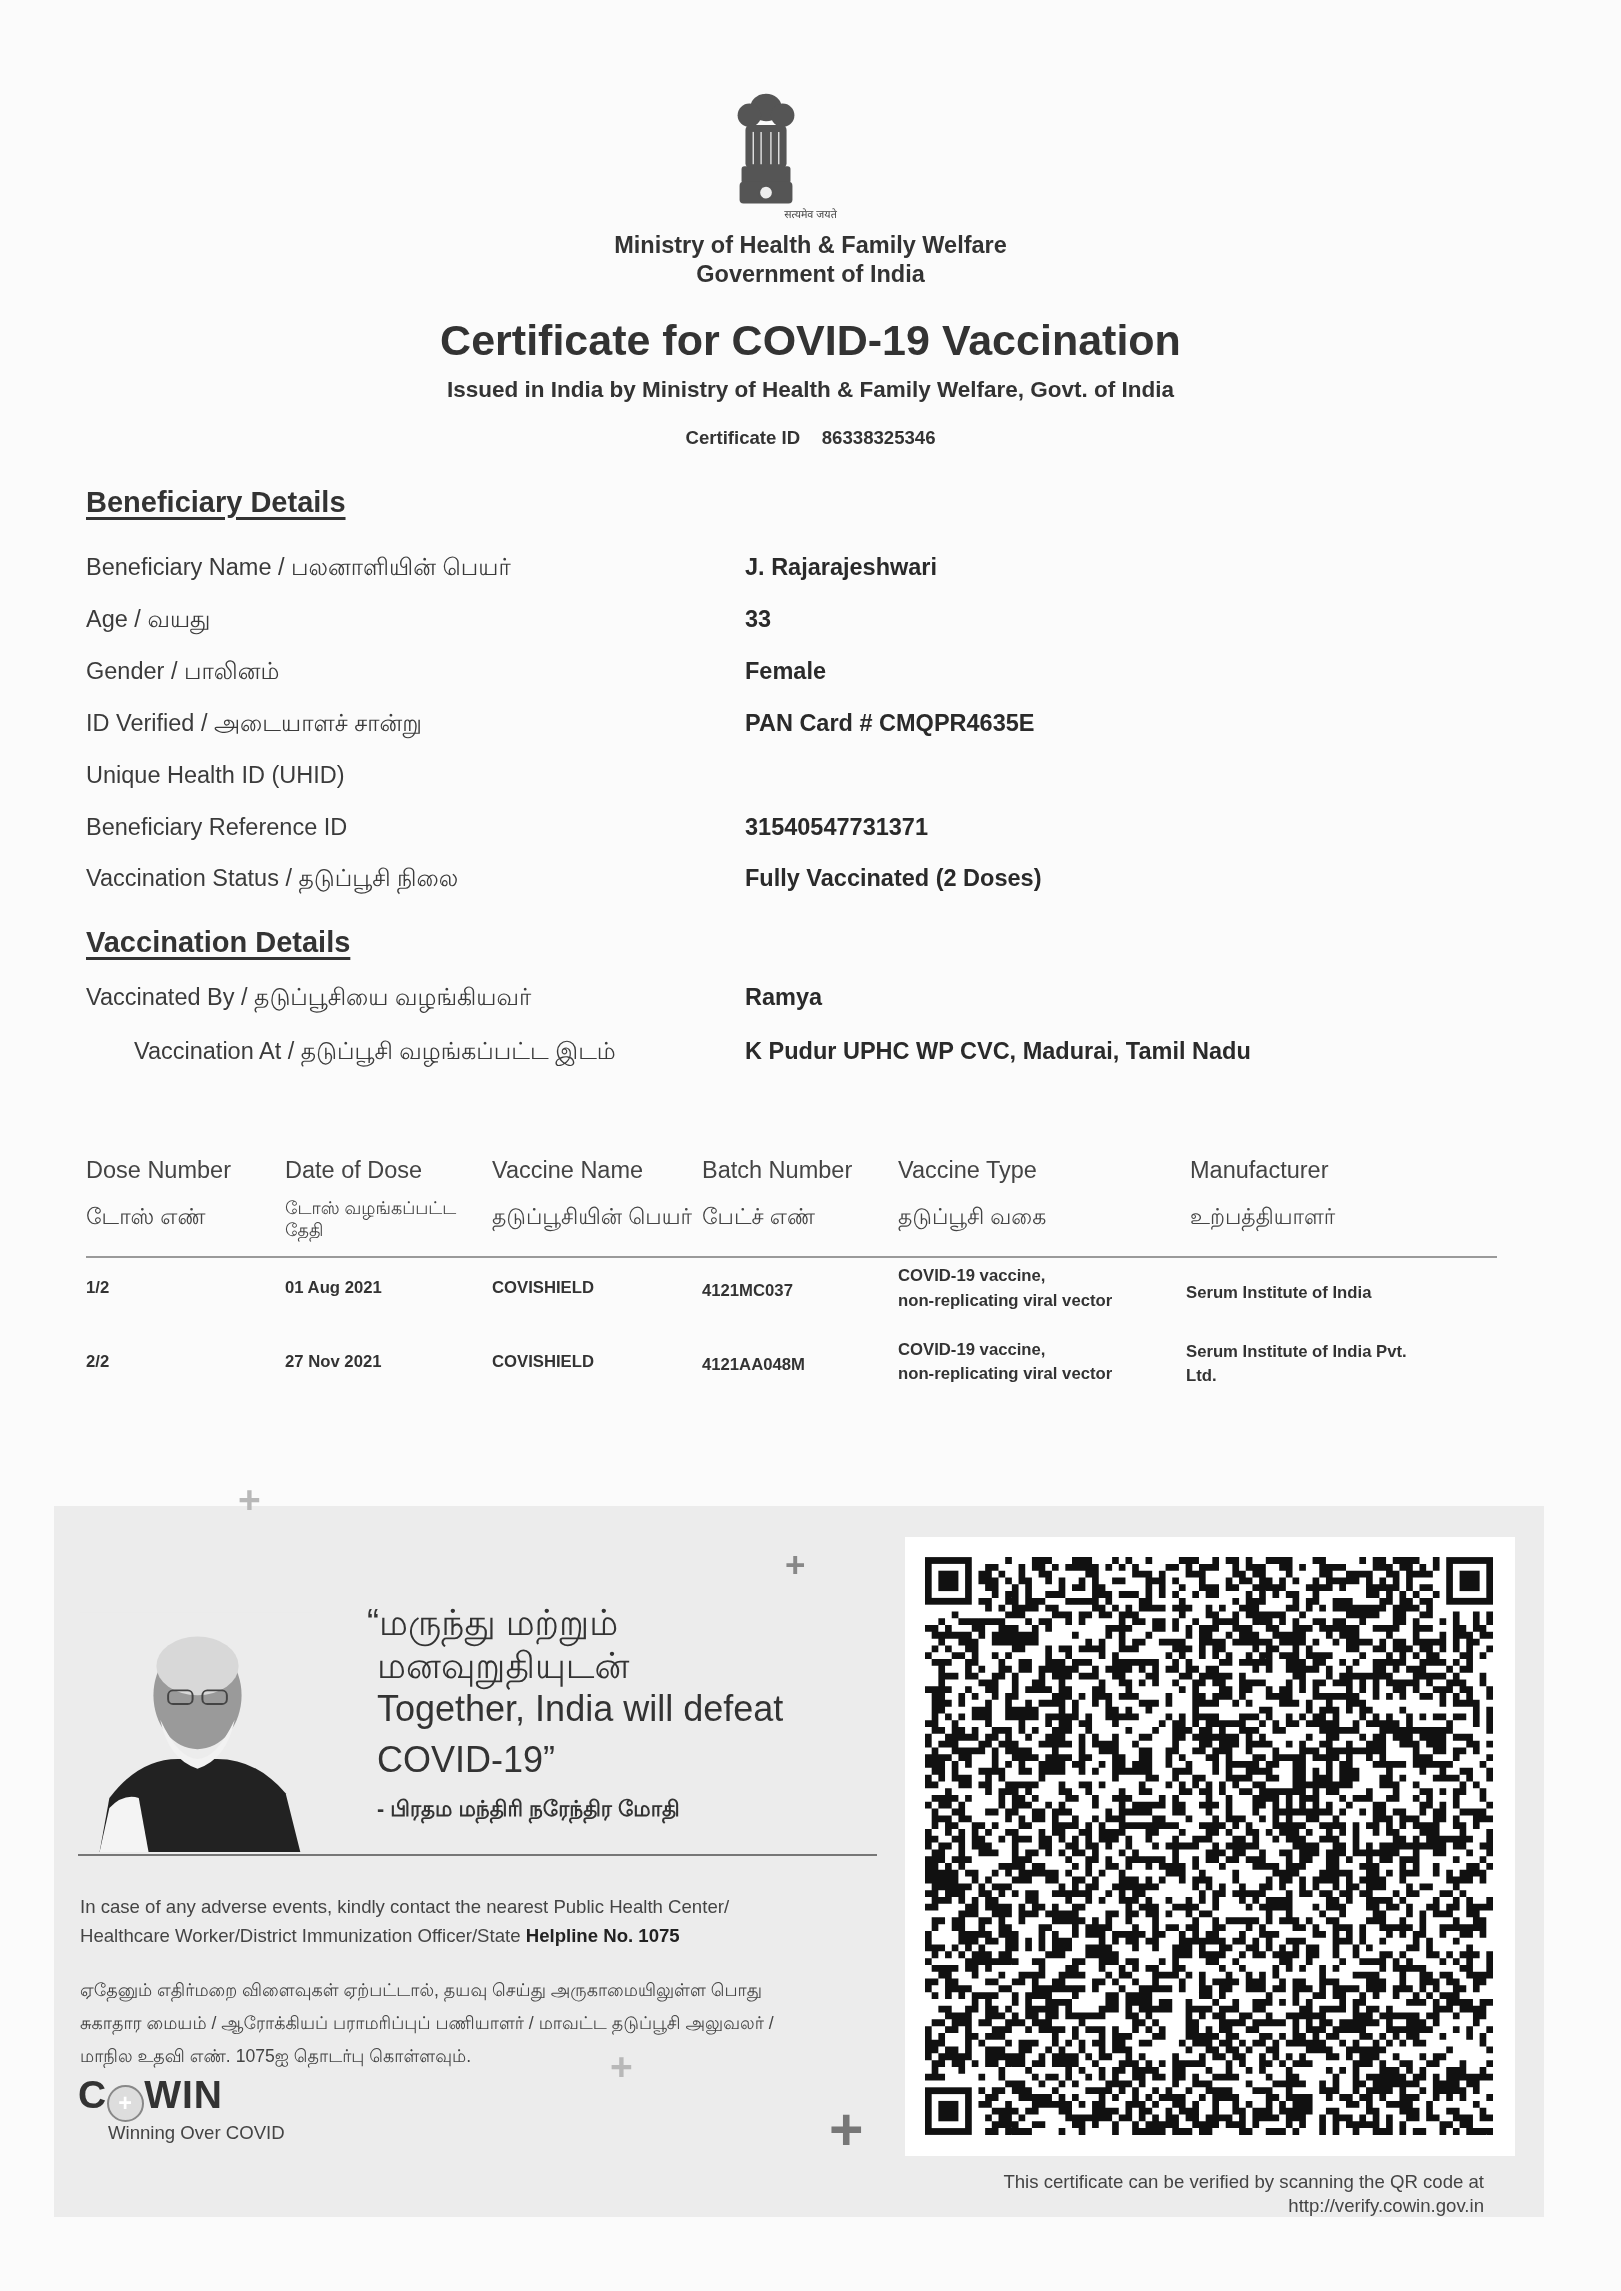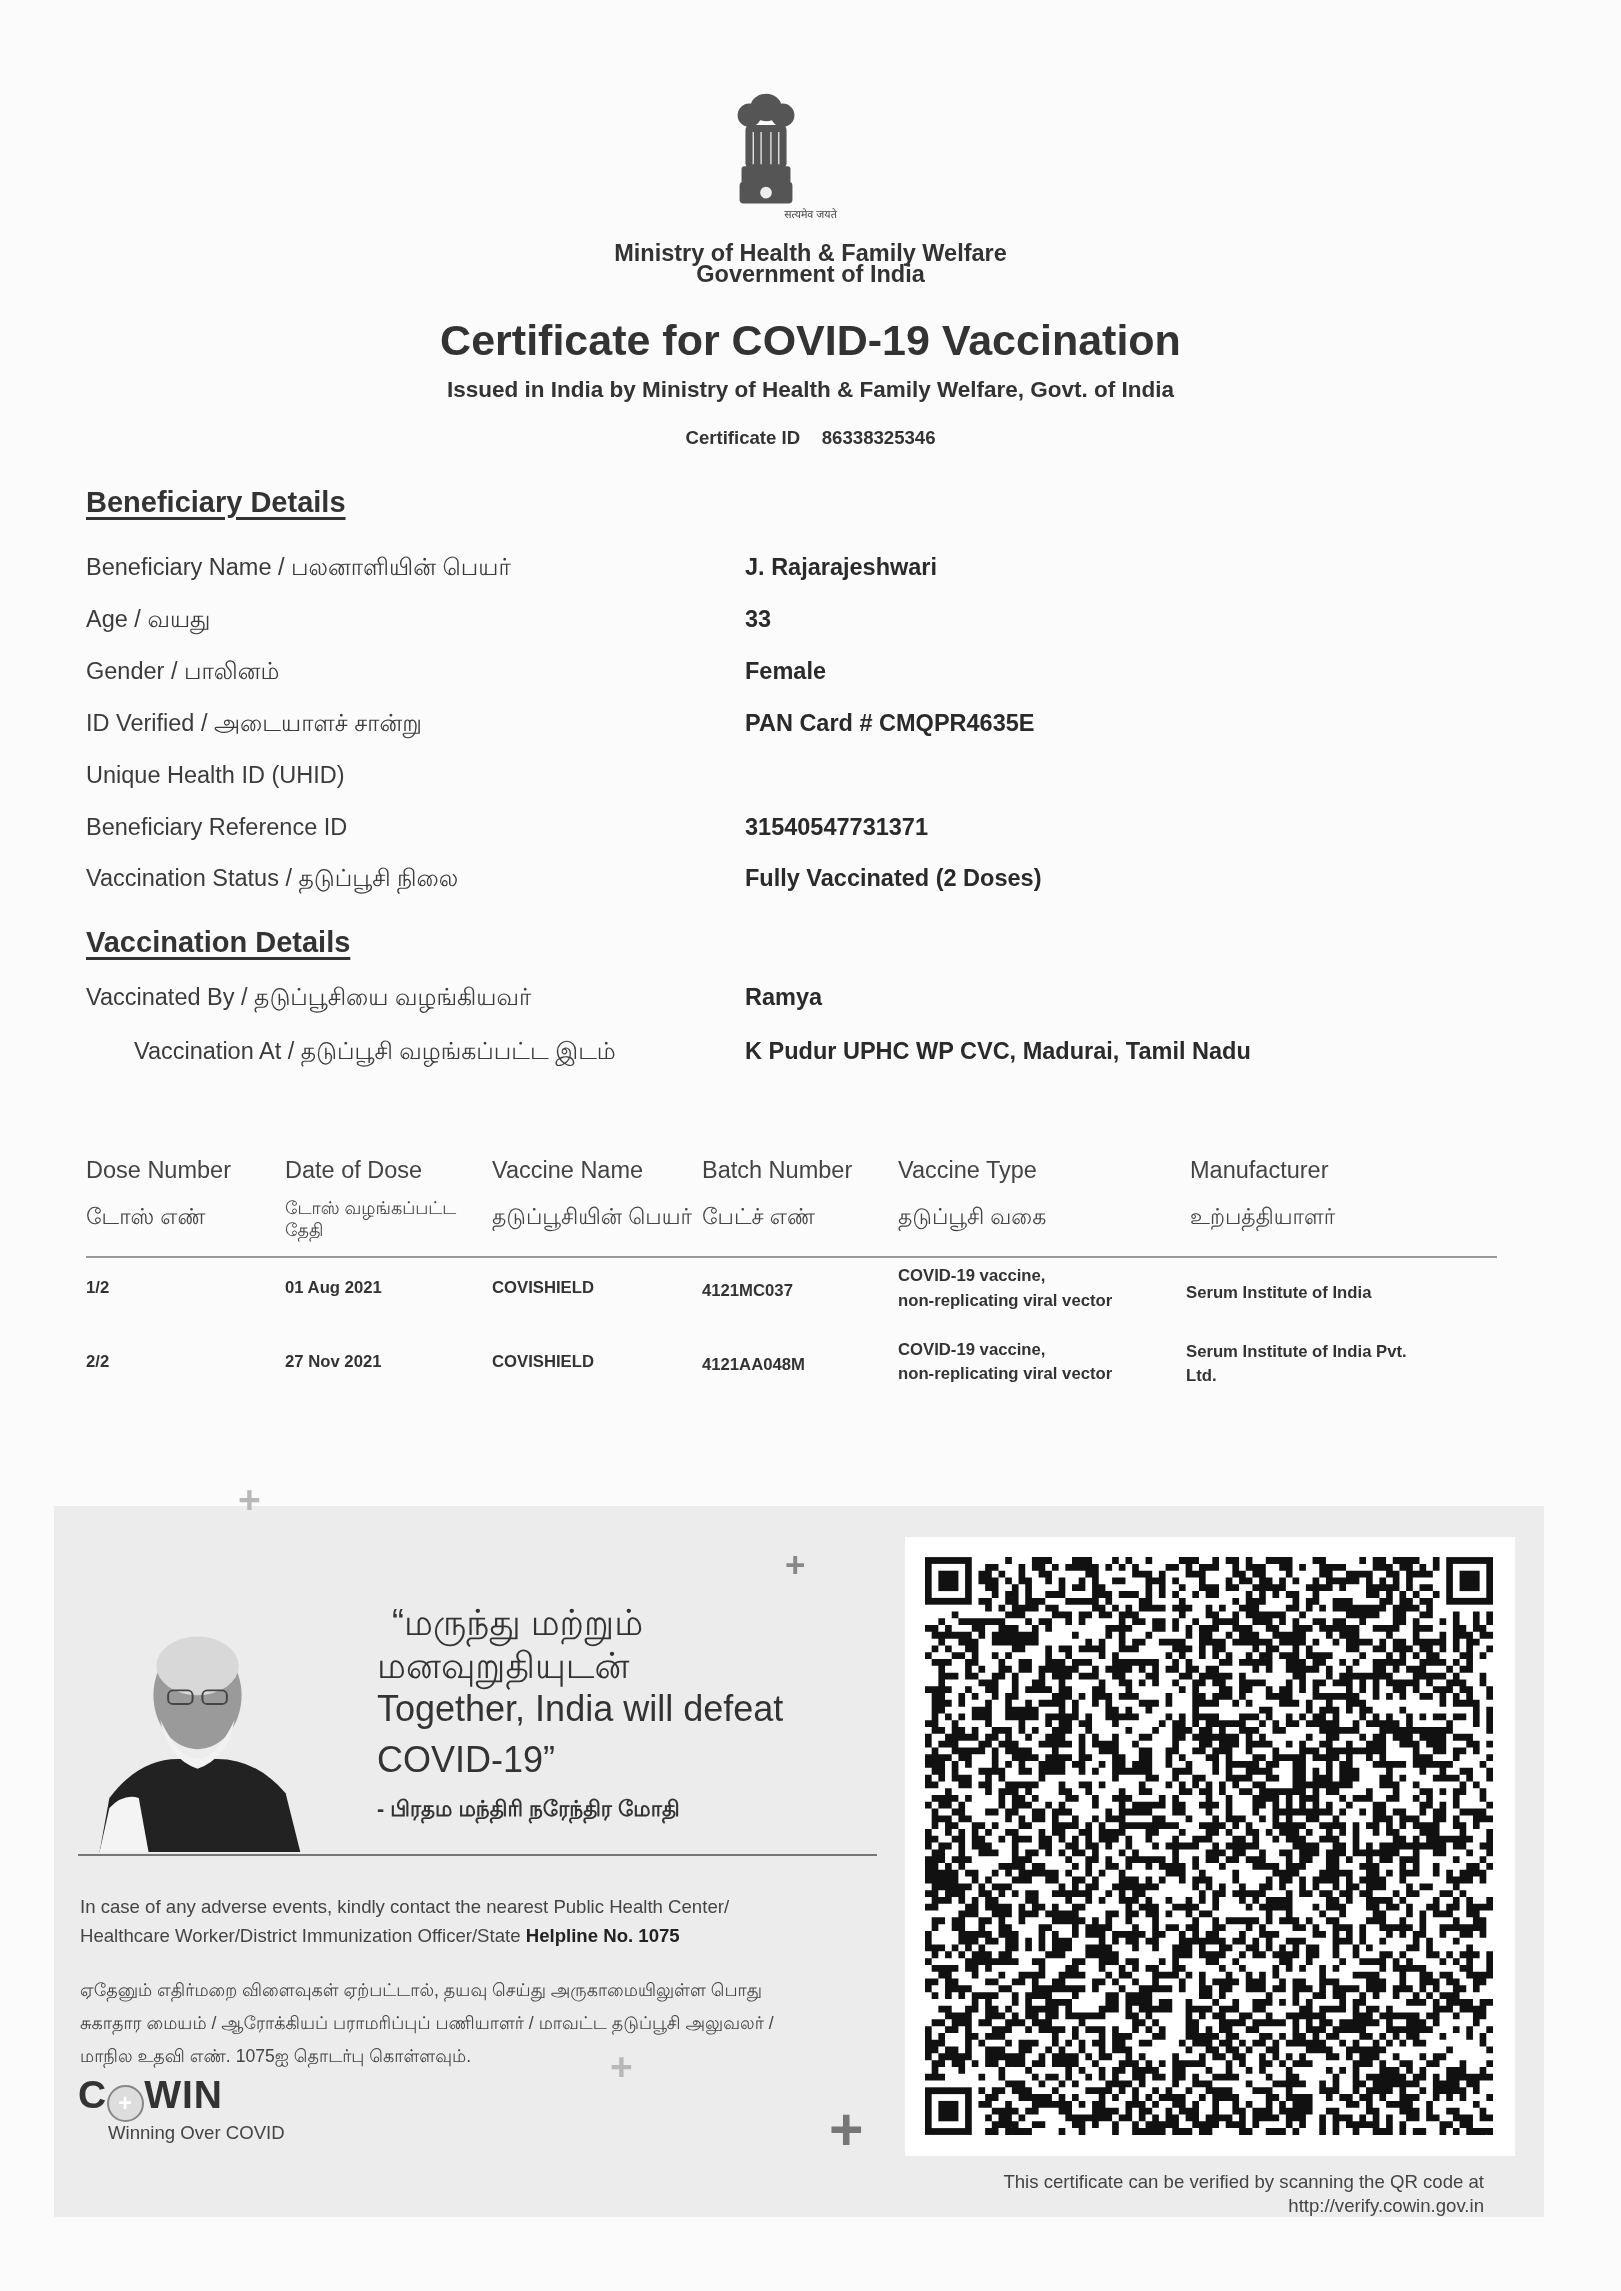--- a/index.html
+++ b/index.html
@@ -47,21 +47,21 @@
   </g>
   <circle cx="47" cy="117" r="7" fill="#eee" stroke="#555" stroke-width="2"></circle>
   <g stroke="#ddd" stroke-width="1.5">
     <line x1="34" y1="55" x2="34" y2="88"></line>
       <line x1="42" y1="55" x2="42" y2="88"></line>
     <line x1="52" y1="55" x2="52" y2="88"></line>
       <line x1="60" y1="55" x2="60" y2="88"></line>
   </g>
 </svg>
 <div class="abs center" style="top:206px;font-size:10.8px;color:#444;">सत्यमेव जयते</div>
-<div class="abs center ministry" style="top:238px;">Ministry of Health &amp; Family Welfare</div>
+<div class="abs center ministry" style="top:230px;">Ministry of Health &amp; Family Welfare</div>
 <div class="abs center ministry" style="top:259px;">Government of India</div>
 <div class="abs center title" style="top:316px;">Certificate for COVID-19 Vaccination</div>
 <div class="abs center issued" style="top:377px;">Issued in India by Ministry of Health &amp; Family Welfare, Govt. of India</div>
 <div class="abs center certid" style="top:427px;">
   <span>Certificate ID</span><span class="v">86338325346</span>
 </div>
 
 <div class="abs section" style="top:486px;">Beneficiary Details</div>
 <div id="ben-rows">
     <div class="abs lbl" style="top: 554px; text-align: right;">Beneficiary Name / பலனாளியின் பெயர்</div>
@@ -134,21 +134,21 @@
   <rect x="0" y="0" width="240" height="245" fill="#ececec"></rect>
   <path d="M20 245 L30 190 Q60 150 100 150 L140 150 Q180 150 210 185 L225 245 Z" fill="#222"></path>
   <path d="M20 245 L30 200 Q45 185 60 190 L70 245 Z" fill="#f4f4f4"></path>
   <ellipse cx="120" cy="85" rx="45" ry="55" fill="#9a9a9a"></ellipse>
   <ellipse cx="120" cy="55" rx="42" ry="30" fill="#d8d8d8"></ellipse>
   <path d="M82 110 Q120 190 158 110 Q150 150 120 160 Q90 150 82 110 Z" fill="#f2f2f2"></path>
   <rect x="90" y="80" width="25" height="14" rx="5" fill="none" stroke="#444" stroke-width="2"></rect>
   <rect x="125" y="80" width="25" height="14" rx="5" fill="none" stroke="#444" stroke-width="2"></rect>
 </svg>
 
-<div class="abs quote" style="left:392px;top:1596px;">“மருந்து மற்றும்</div>
+<div class="abs quote" style="left:367px;top:1596px;">“மருந்து மற்றும்</div>
 <div class="abs quote" style="left:377px;top:1639px;">மனவுறுதியுடன்</div>
 <div class="abs quote" style="left:377px;top:1682px;">Together, India will defeat</div>
 <div class="abs quote" style="left:377px;top:1733px;">COVID-19”</div>
 <div class="abs attrib" style="left:377px;top:1796px;">- பிரதம மந்திரி நரேந்திர மோதி</div>
 <div class="abs" style="left:78px;top:1854px;width:799px;height:2px;background:#777;"></div>
 
 <div class="abs advice" style="left:80px;top:1892px;">
   <div>In case of any adverse events, kindly contact the nearest Public Health Center/</div>
   <div><span>Healthcare Worker/District Immunization Officer/State </span><b>Helpline No. 1075</b></div>
 </div>

